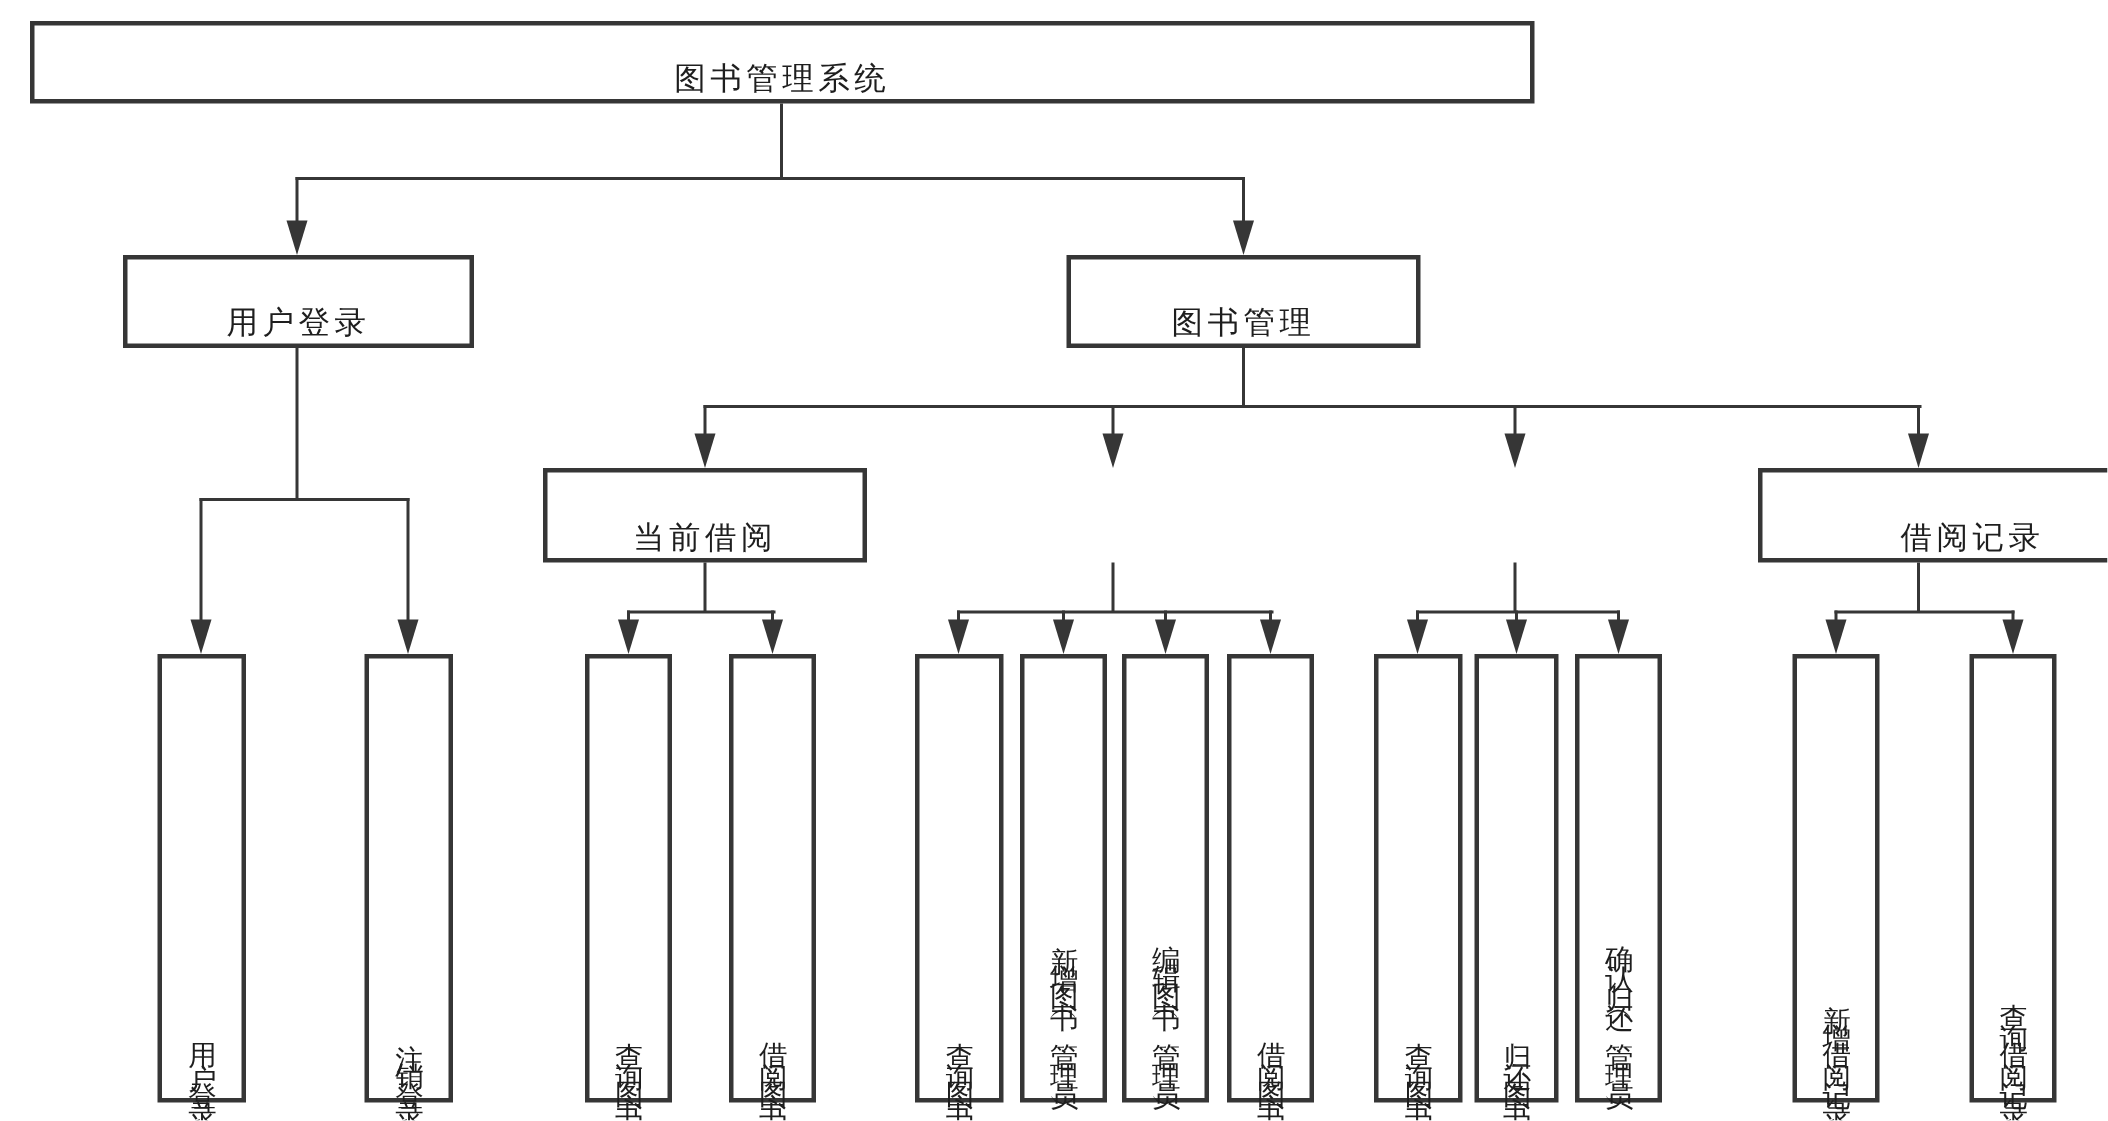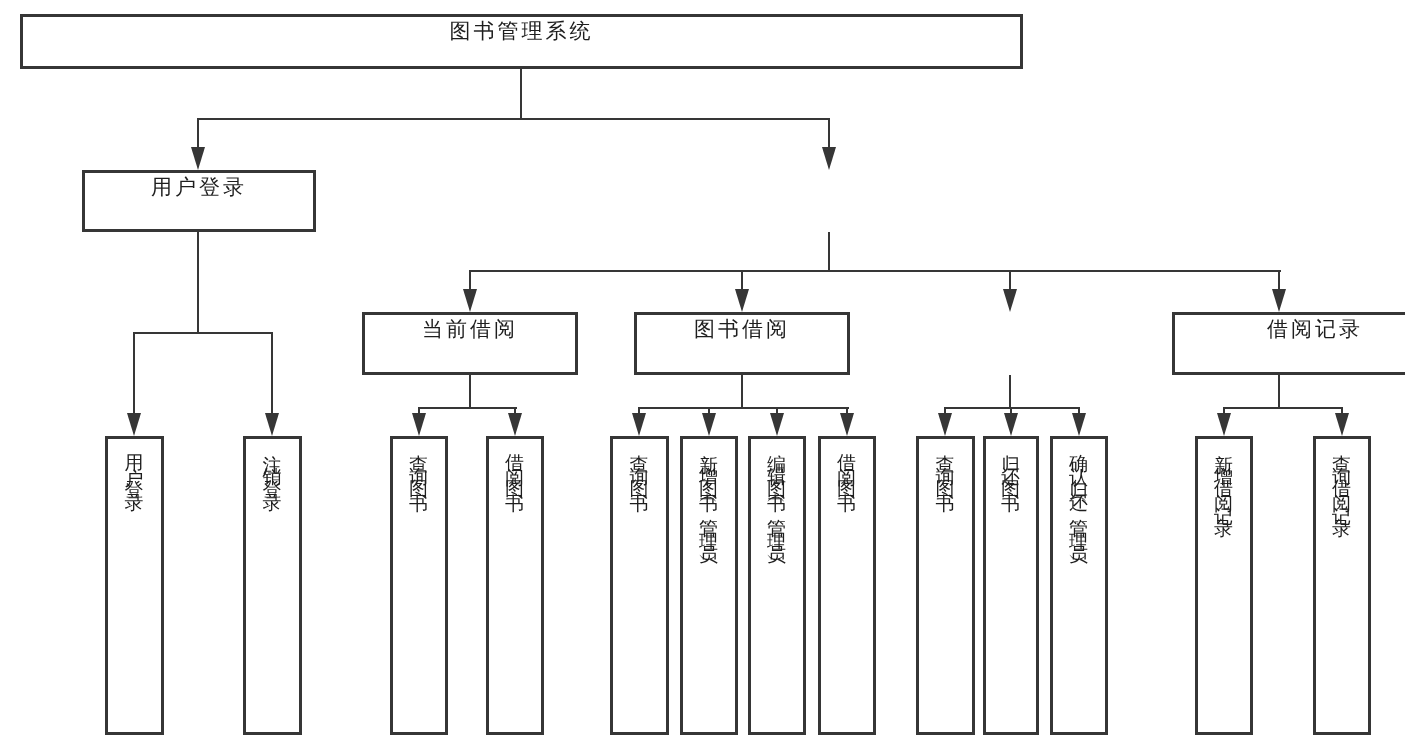--- a/index.html
+++ b/index.html
@@ -11,21 +11,21 @@
     overflow: hidden;
     font-family: "Liberation Sans", sans-serif;
     color: #1e1e1e;
   }
   .node {
     position: absolute;
     box-sizing: border-box;
     background: #ffffff;
     border: 3px solid #363636;
     display: flex;
-    align-items: flex-start;
+    align-items: flex-end;
     justify-content: center;
   }
   .node .lbl {
     font-size: 21px;
     letter-spacing: 3px;
     white-space: nowrap;
     color: #1e1e1e;
   }
   .node .lbl.vert {
     writing-mode: vertical-rl;
@@ -64,26 +64,26 @@
 
 <div class="canvas">
 
   <div class="node" style="left:20px; top:14px; width:1003px; height:55px;">
     <span class="lbl">图书管理系统</span>
   </div>
 
   <div class="node" style="left:82px; top:170px; width:234px; height:62px;">
     <span class="lbl">用户登录</span>
   </div>
+  <div class="node" style="left:711px; top:170px; width:236px; height:62px;">
+    <span class="lbl">图书管理</span>
+  </div>
 
   <div class="node" style="left:362px; top:312px; width:216px; height:63px;">
     <span class="lbl">当前借阅</span>
-  </div>
-  <div class="node" style="left:634px; top:312px; width:216px; height:63px;">
-    <span class="lbl">图书借阅</span>
   </div>
   <div class="node" style="left:1172px; top:312px; width:242px; height:63px;padding-left:44px;">
     <span class="lbl">借阅记录</span>
   </div>
 
   <div class="node" style="left:105px; top:436px; width:59px; height:299px;">
     <span class="lbl vert">用户登录</span>
   </div>
   <div class="node" style="left:243px; top:436px; width:59px; height:299px;">
     <span class="lbl vert">注销登录</span>

